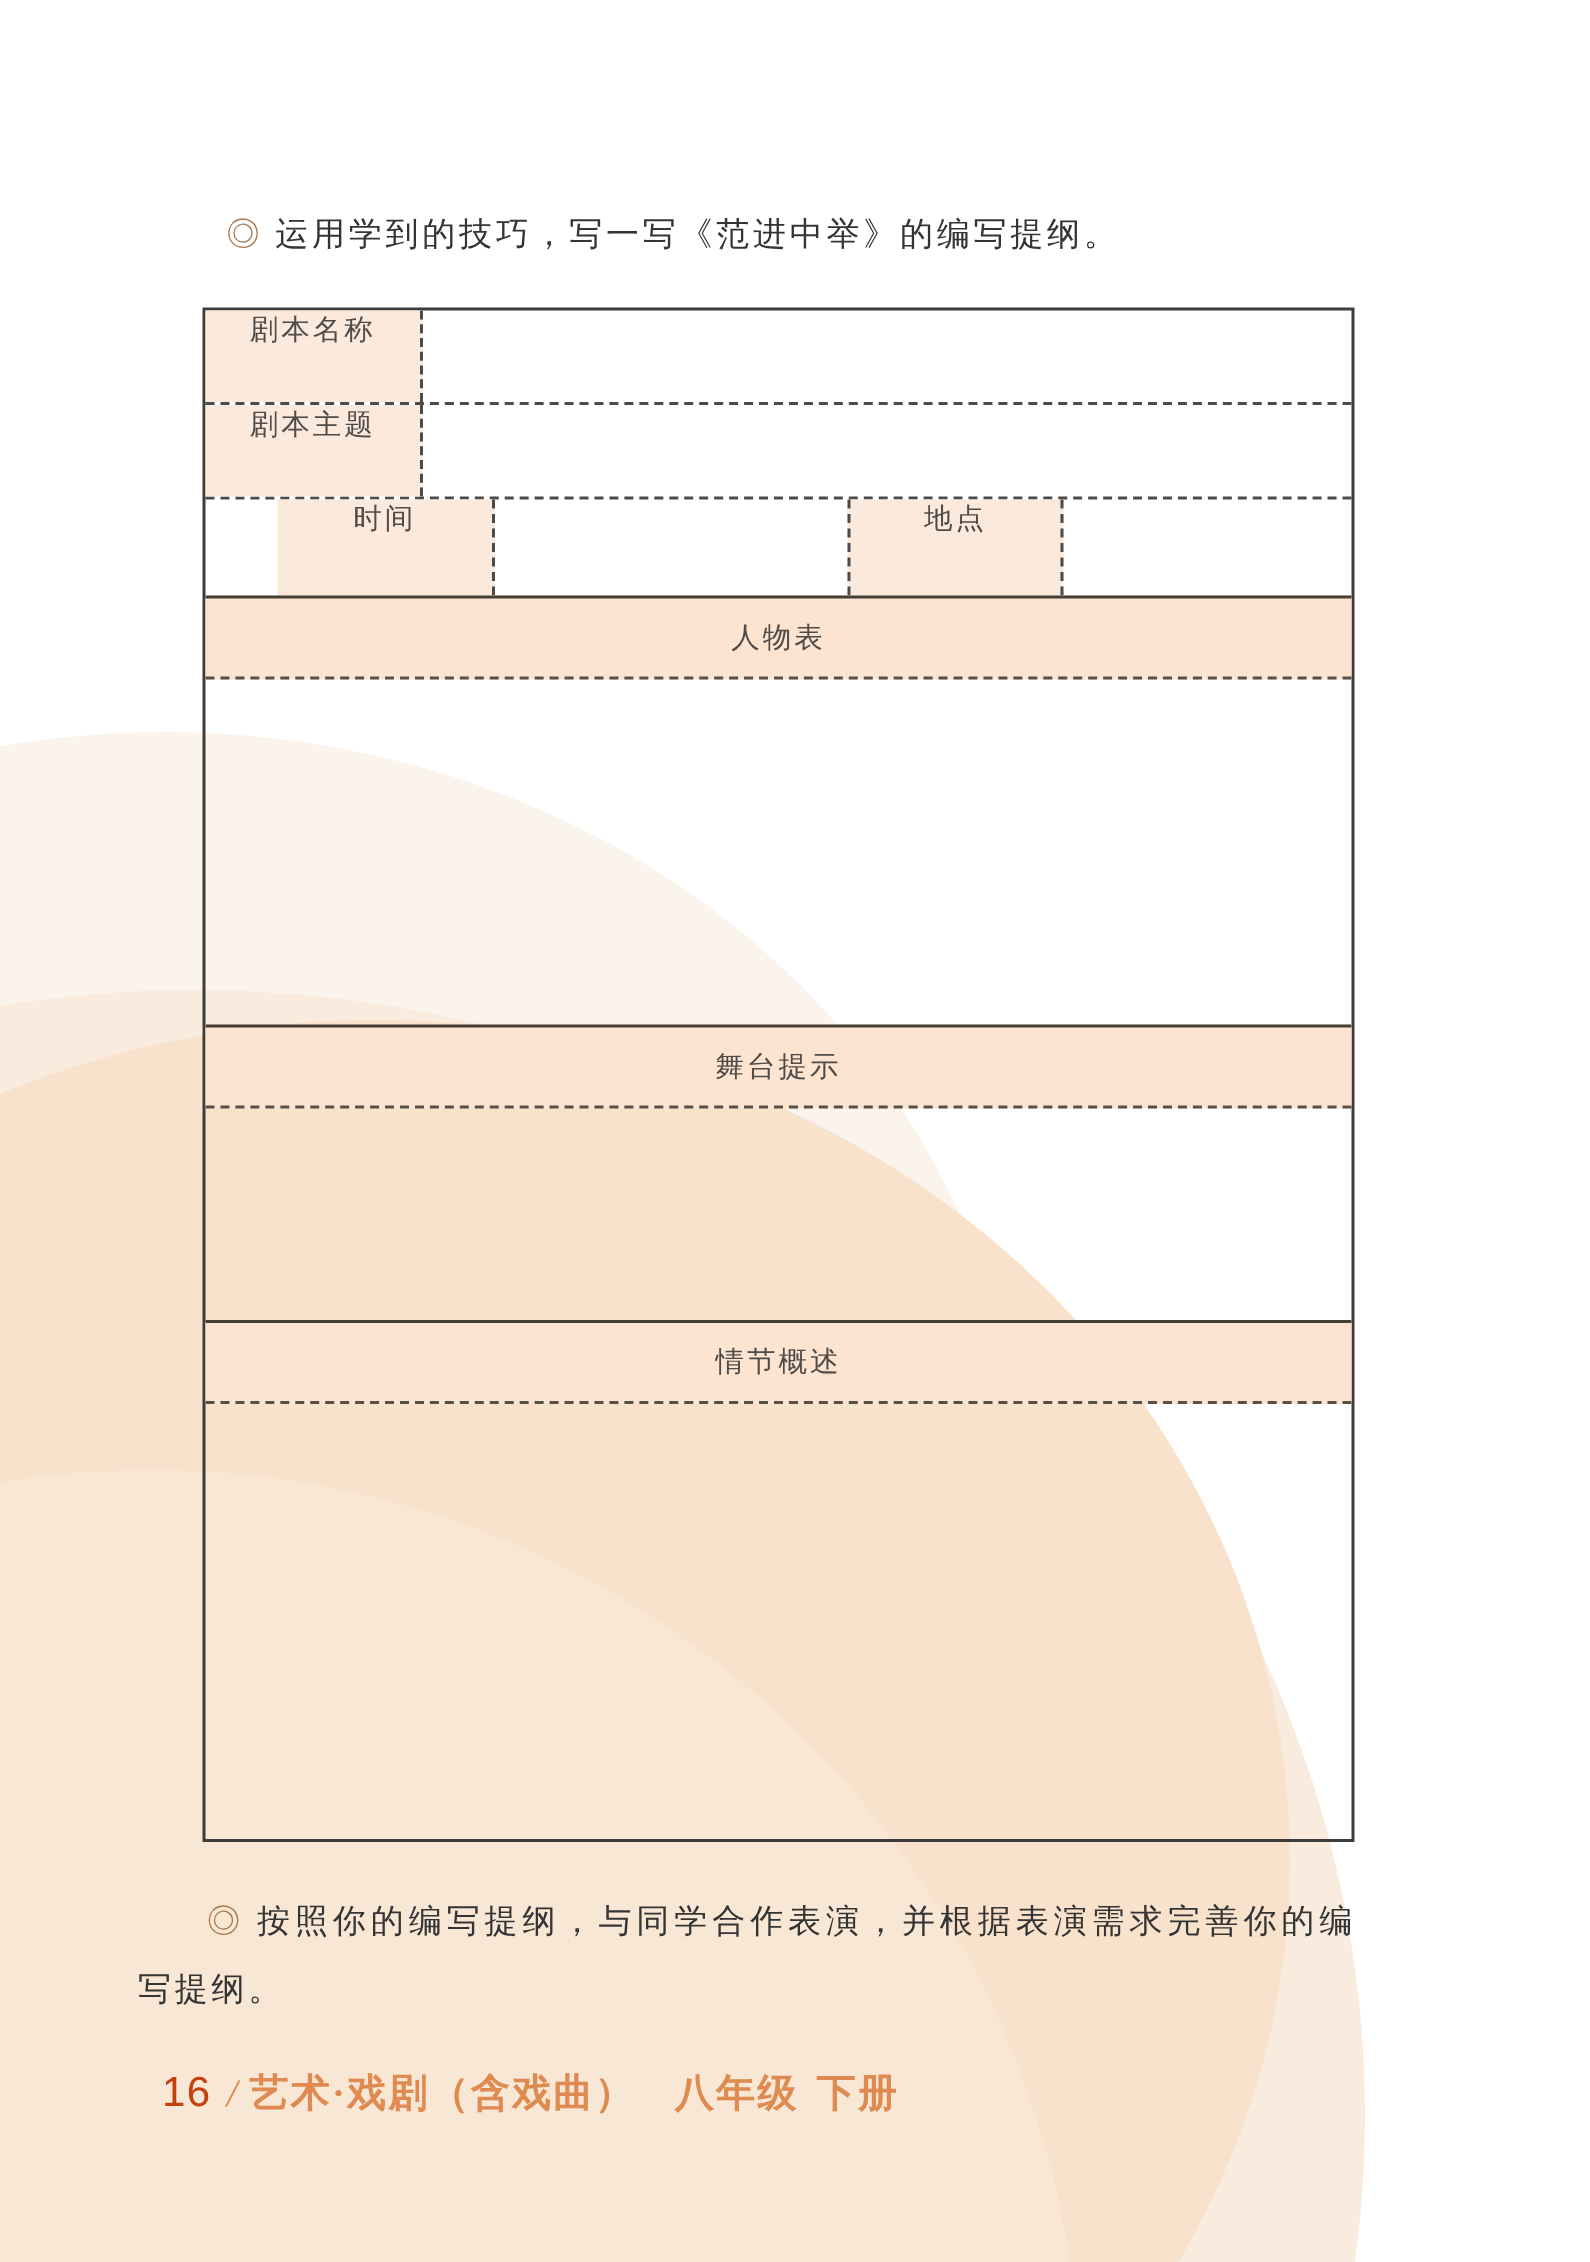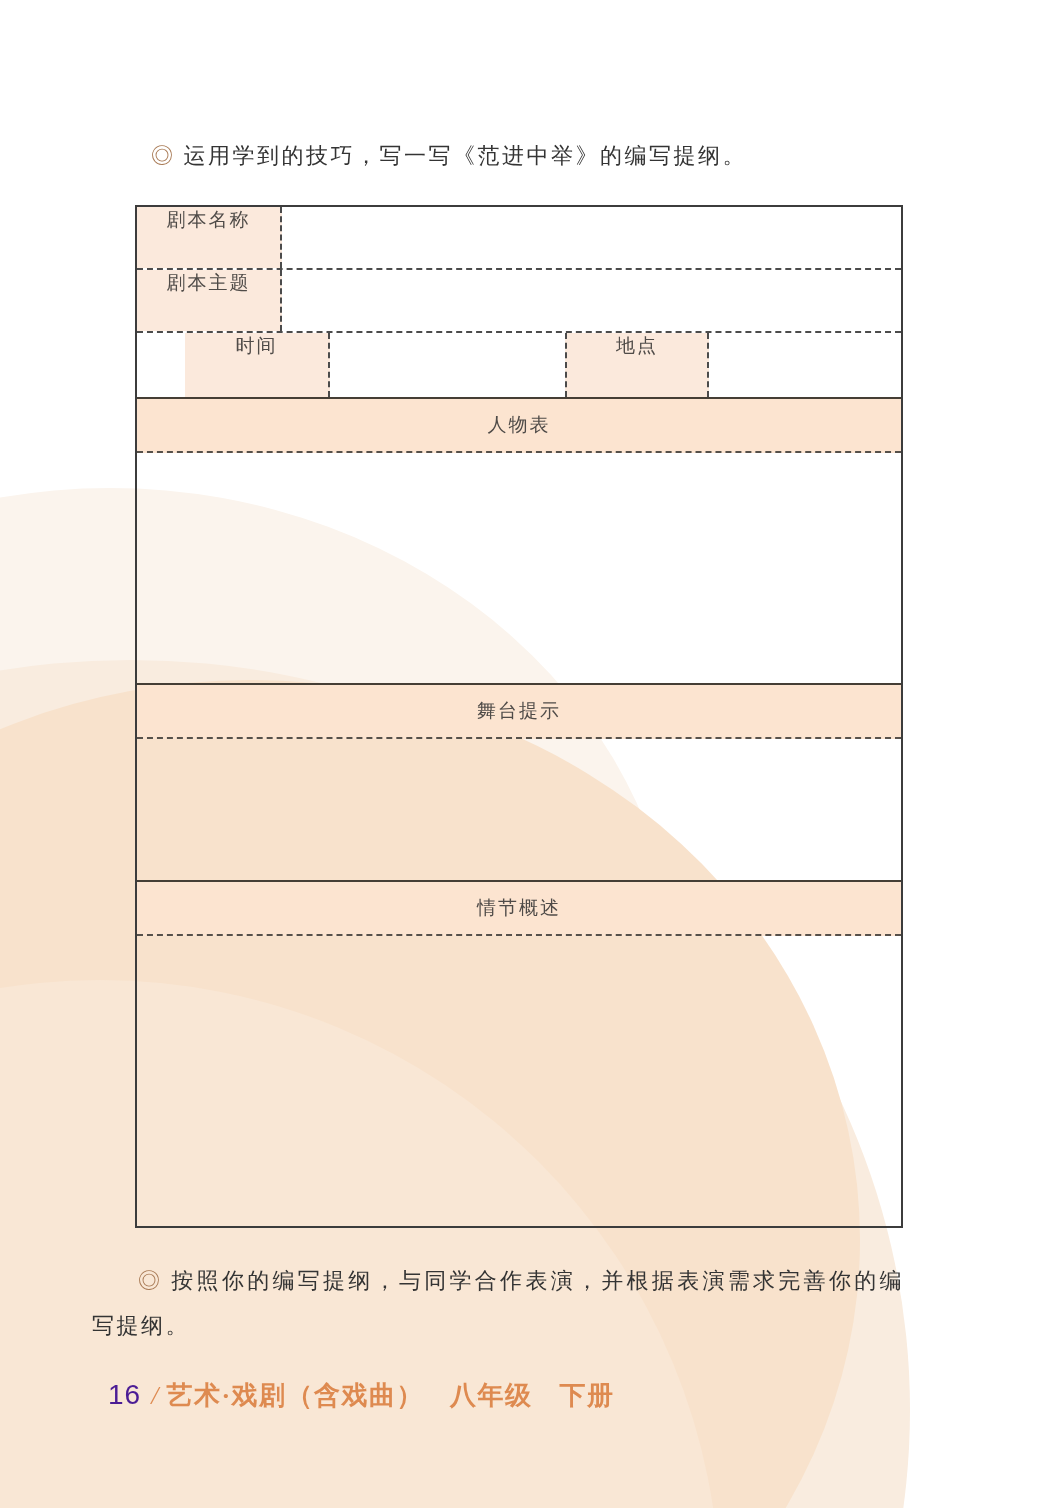--- a/index.html
+++ b/index.html
@@ -94,36 +94,36 @@
 
   
   .footer{
     position:absolute;
     left:108px;top:1378px;
     display:flex;align-items:baseline;
     white-space:nowrap;
   }
   .page-number{
     font-family:"Liberation Sans", sans-serif;
-    font-size:28px;color:#4c1d95;letter-spacing:1px;
+    font-size:28px;color:#c2410c;letter-spacing:1px;
   }
   .footer-slash{
     color:var(--accent-orange);
     font-size:26px;
     margin:0 8px 0 10px;
     font-style:italic;
   }
   .book-title,.grade,.volume{
     color:var(--accent-orange);
     font-weight:bold;
     font-size:26px;
     letter-spacing:1.5px;
   }
   .grade{margin-left:26px;}
-  .volume{margin-left:27px;}
+  .volume{margin-left:12px;}
 </style>
 </head>
 <body>
 
 <div class="page">
 
   <div class="ellipse e1"></div>
   <div class="ellipse e2"></div>
   <div class="ellipse e3"></div>
   <div class="ellipse e4"></div>

